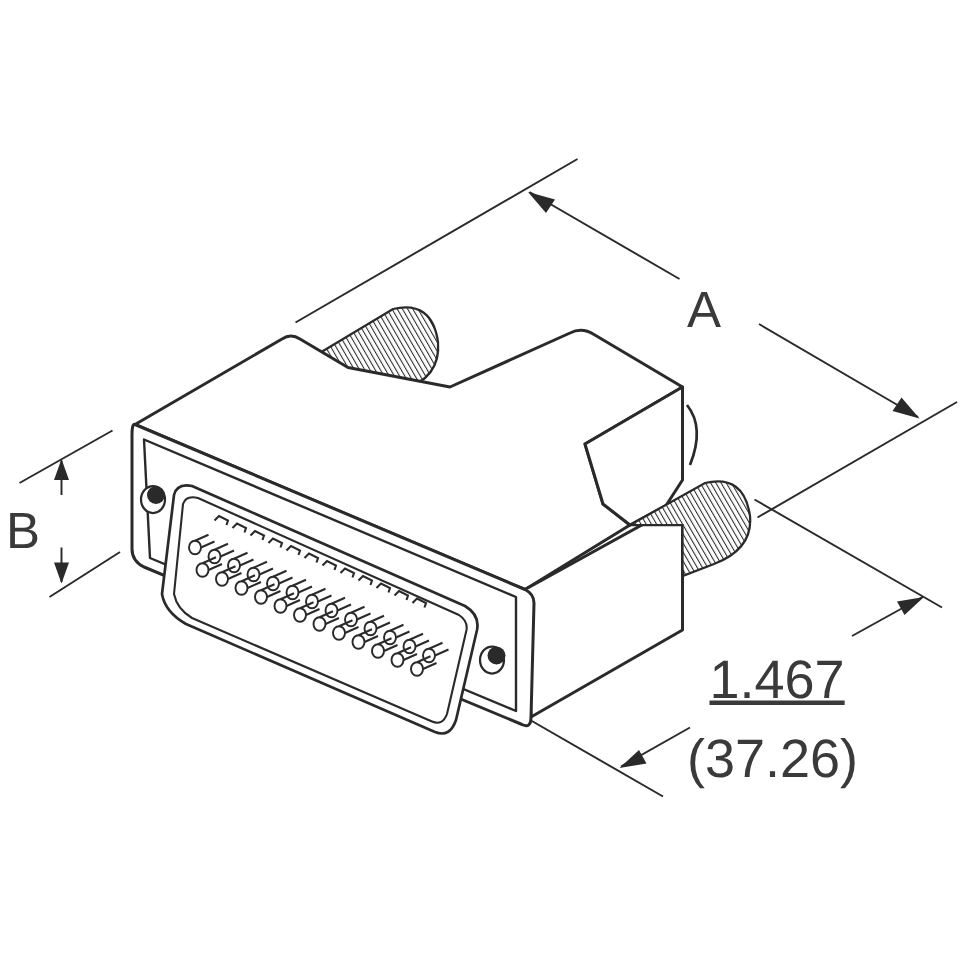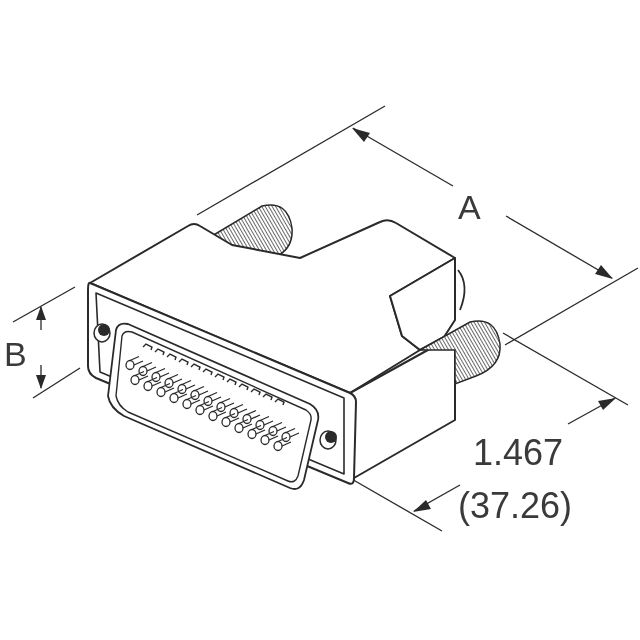--- a/index.html
+++ b/index.html
@@ -1,21 +1,21 @@
 <!DOCTYPE html>
 <html><head>
   <meta charset="utf-8">
   <style>
     html, body { margin: 0; padding: 0; background: #ffffff; }
     body { width: 640px; height: 640px; position: relative; overflow: hidden; }
     #drawing { position: absolute; left: 0; top: 0; width: 640px; height: 640px; }
     .lbl { position: absolute; font-family: "Liberation Sans", sans-serif; color: #3a3a3a; line-height: 1; white-space: nowrap; }
     .lbl-a { left: 458px; top: 190px; font-size: 34px; }
     .lbl-b { left: 4px; top: 337px; font-size: 34px; }
-    .lbl-dim1 { left: 473px; top: 435px; font-size: 36px; }
+    .lbl-dim1 { left: 473px; top: 435px; font-size: 36px; text-decoration: underline; }
     .lbl-dim2 { left: 458px; top: 488px; font-size: 36px; }
   </style>
 </head>
 <body>
 
 <svg id="drawing" viewBox="0 0 640 640" xmlns="http://www.w3.org/2000/svg">
   <defs>
     <pattern id="knurl" patternUnits="userSpaceOnUse" width="3" height="3" patternTransform="rotate(-30)">
       <rect width="3" height="3" fill="#ffffff"></rect>
       <line x1="0" y1="0" x2="0" y2="3" stroke="#2a2a2a" stroke-width="1.4"></line>

